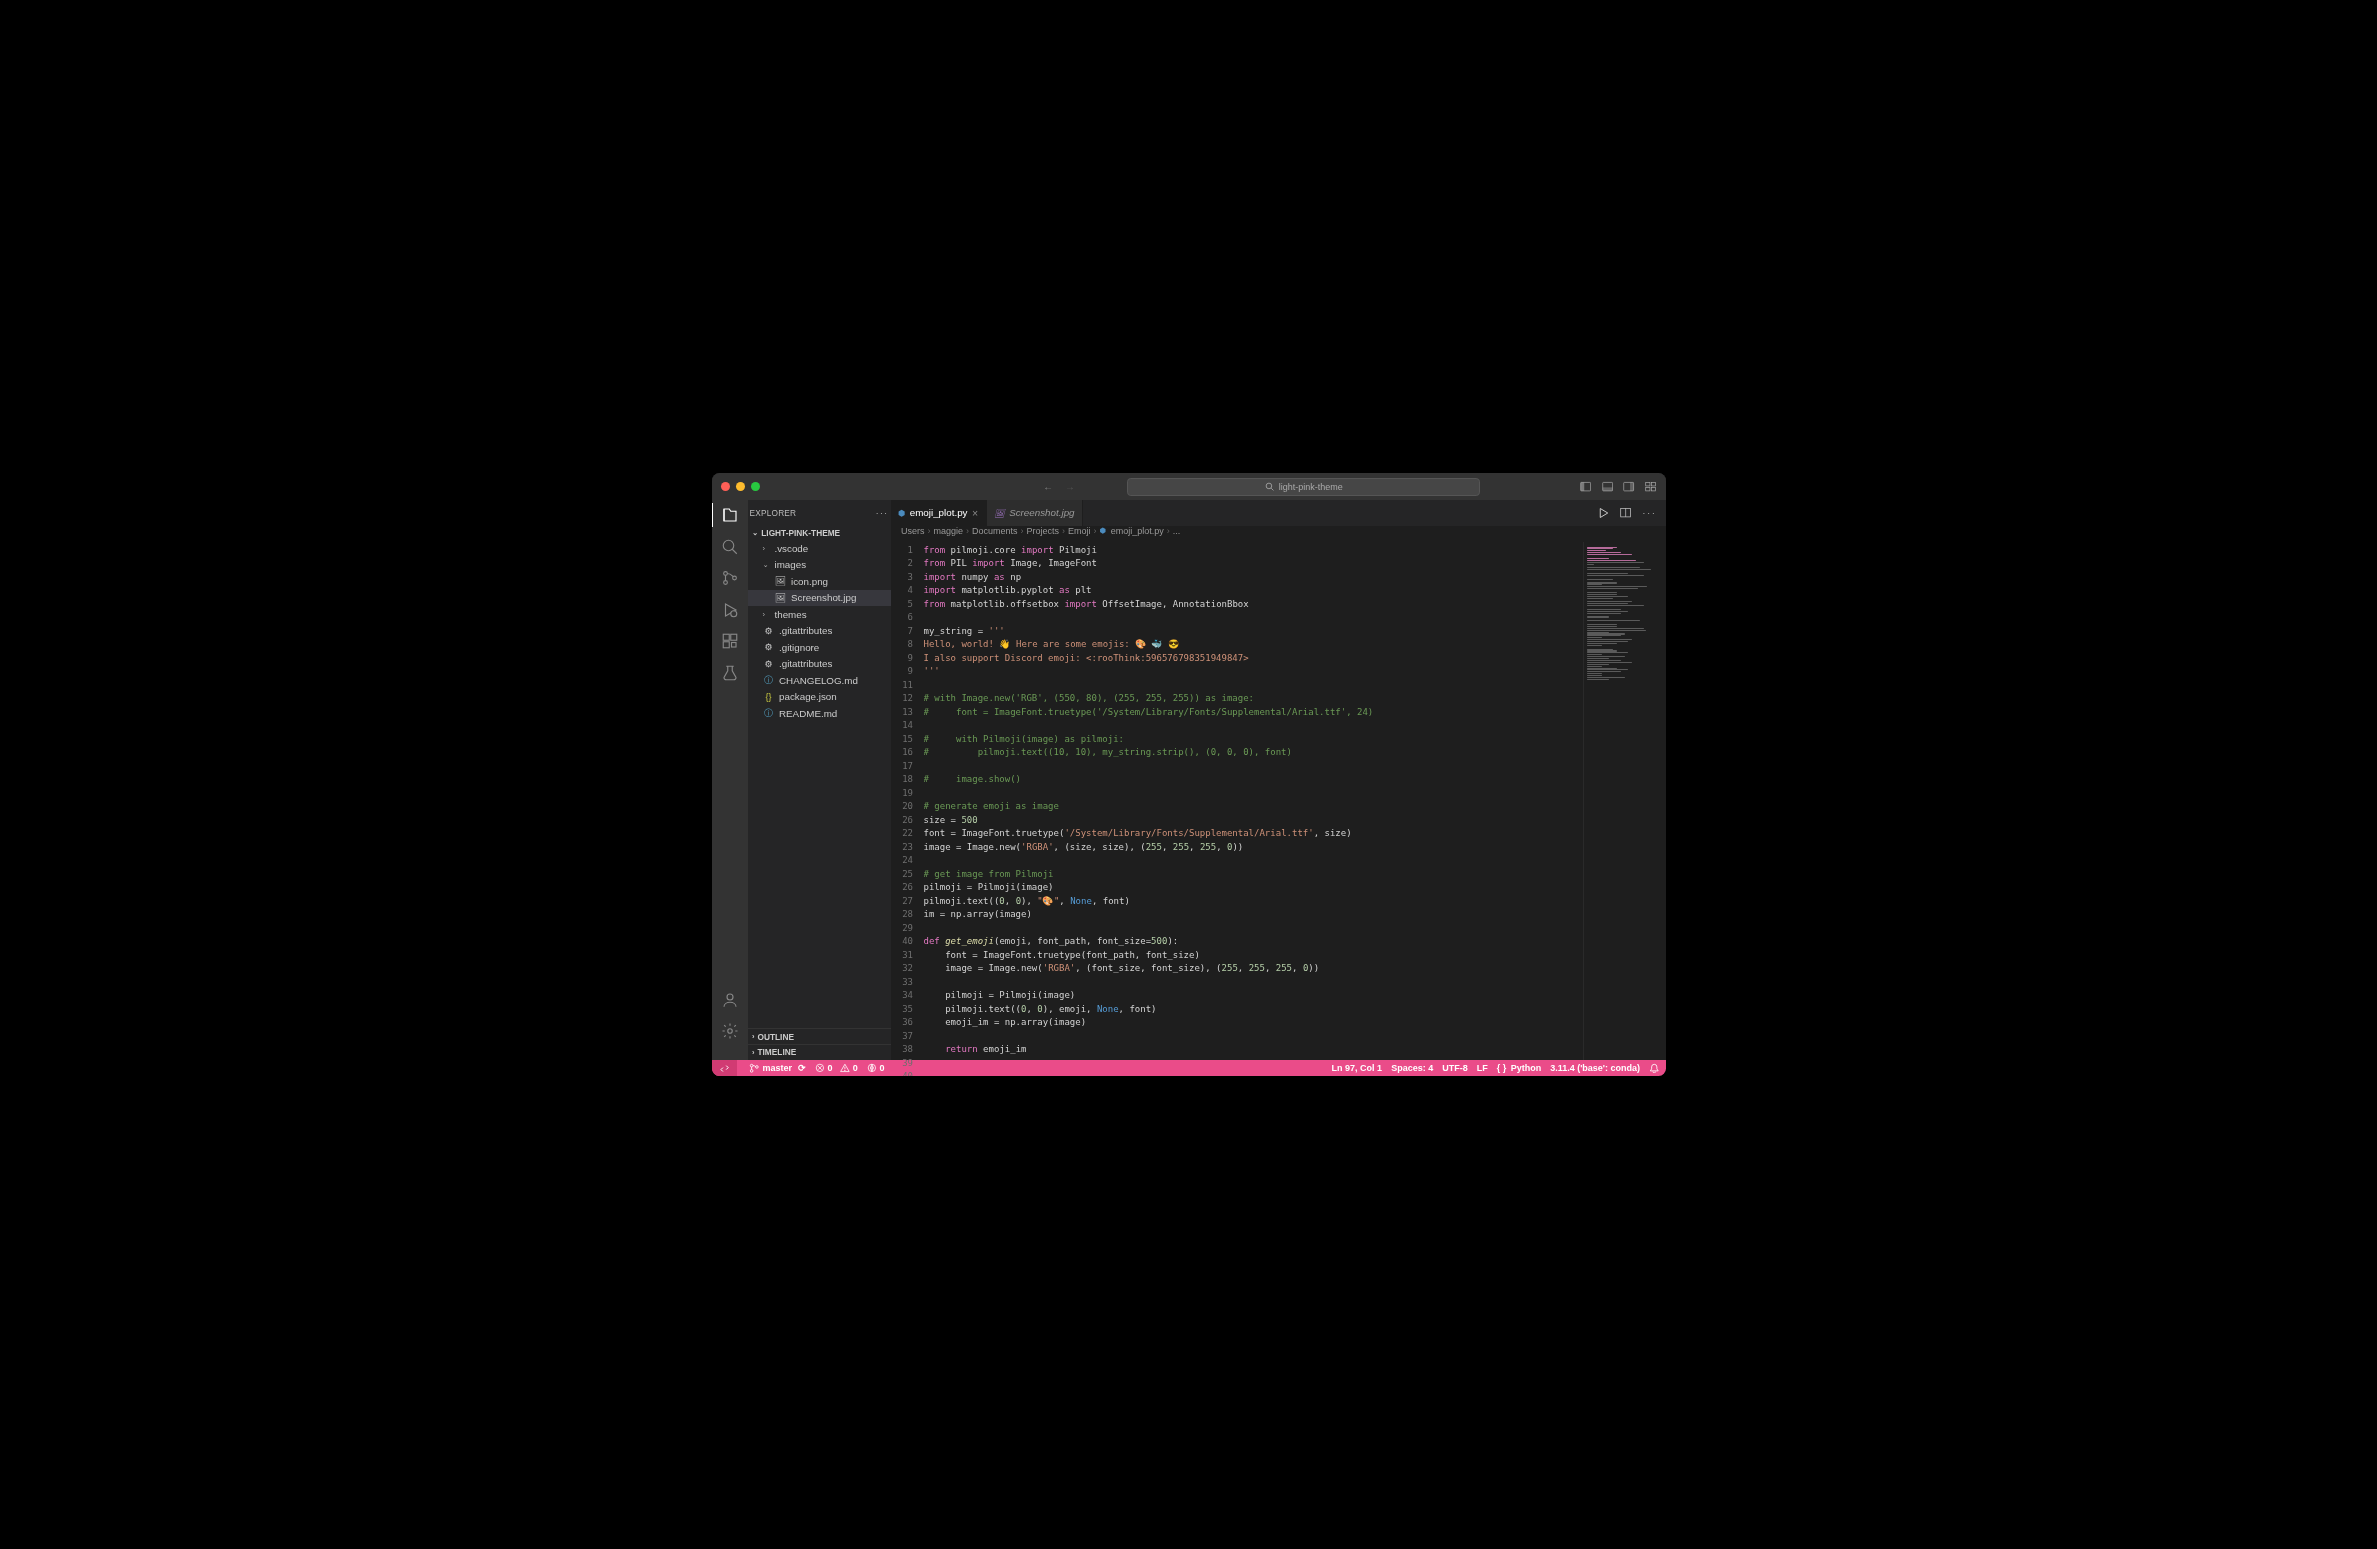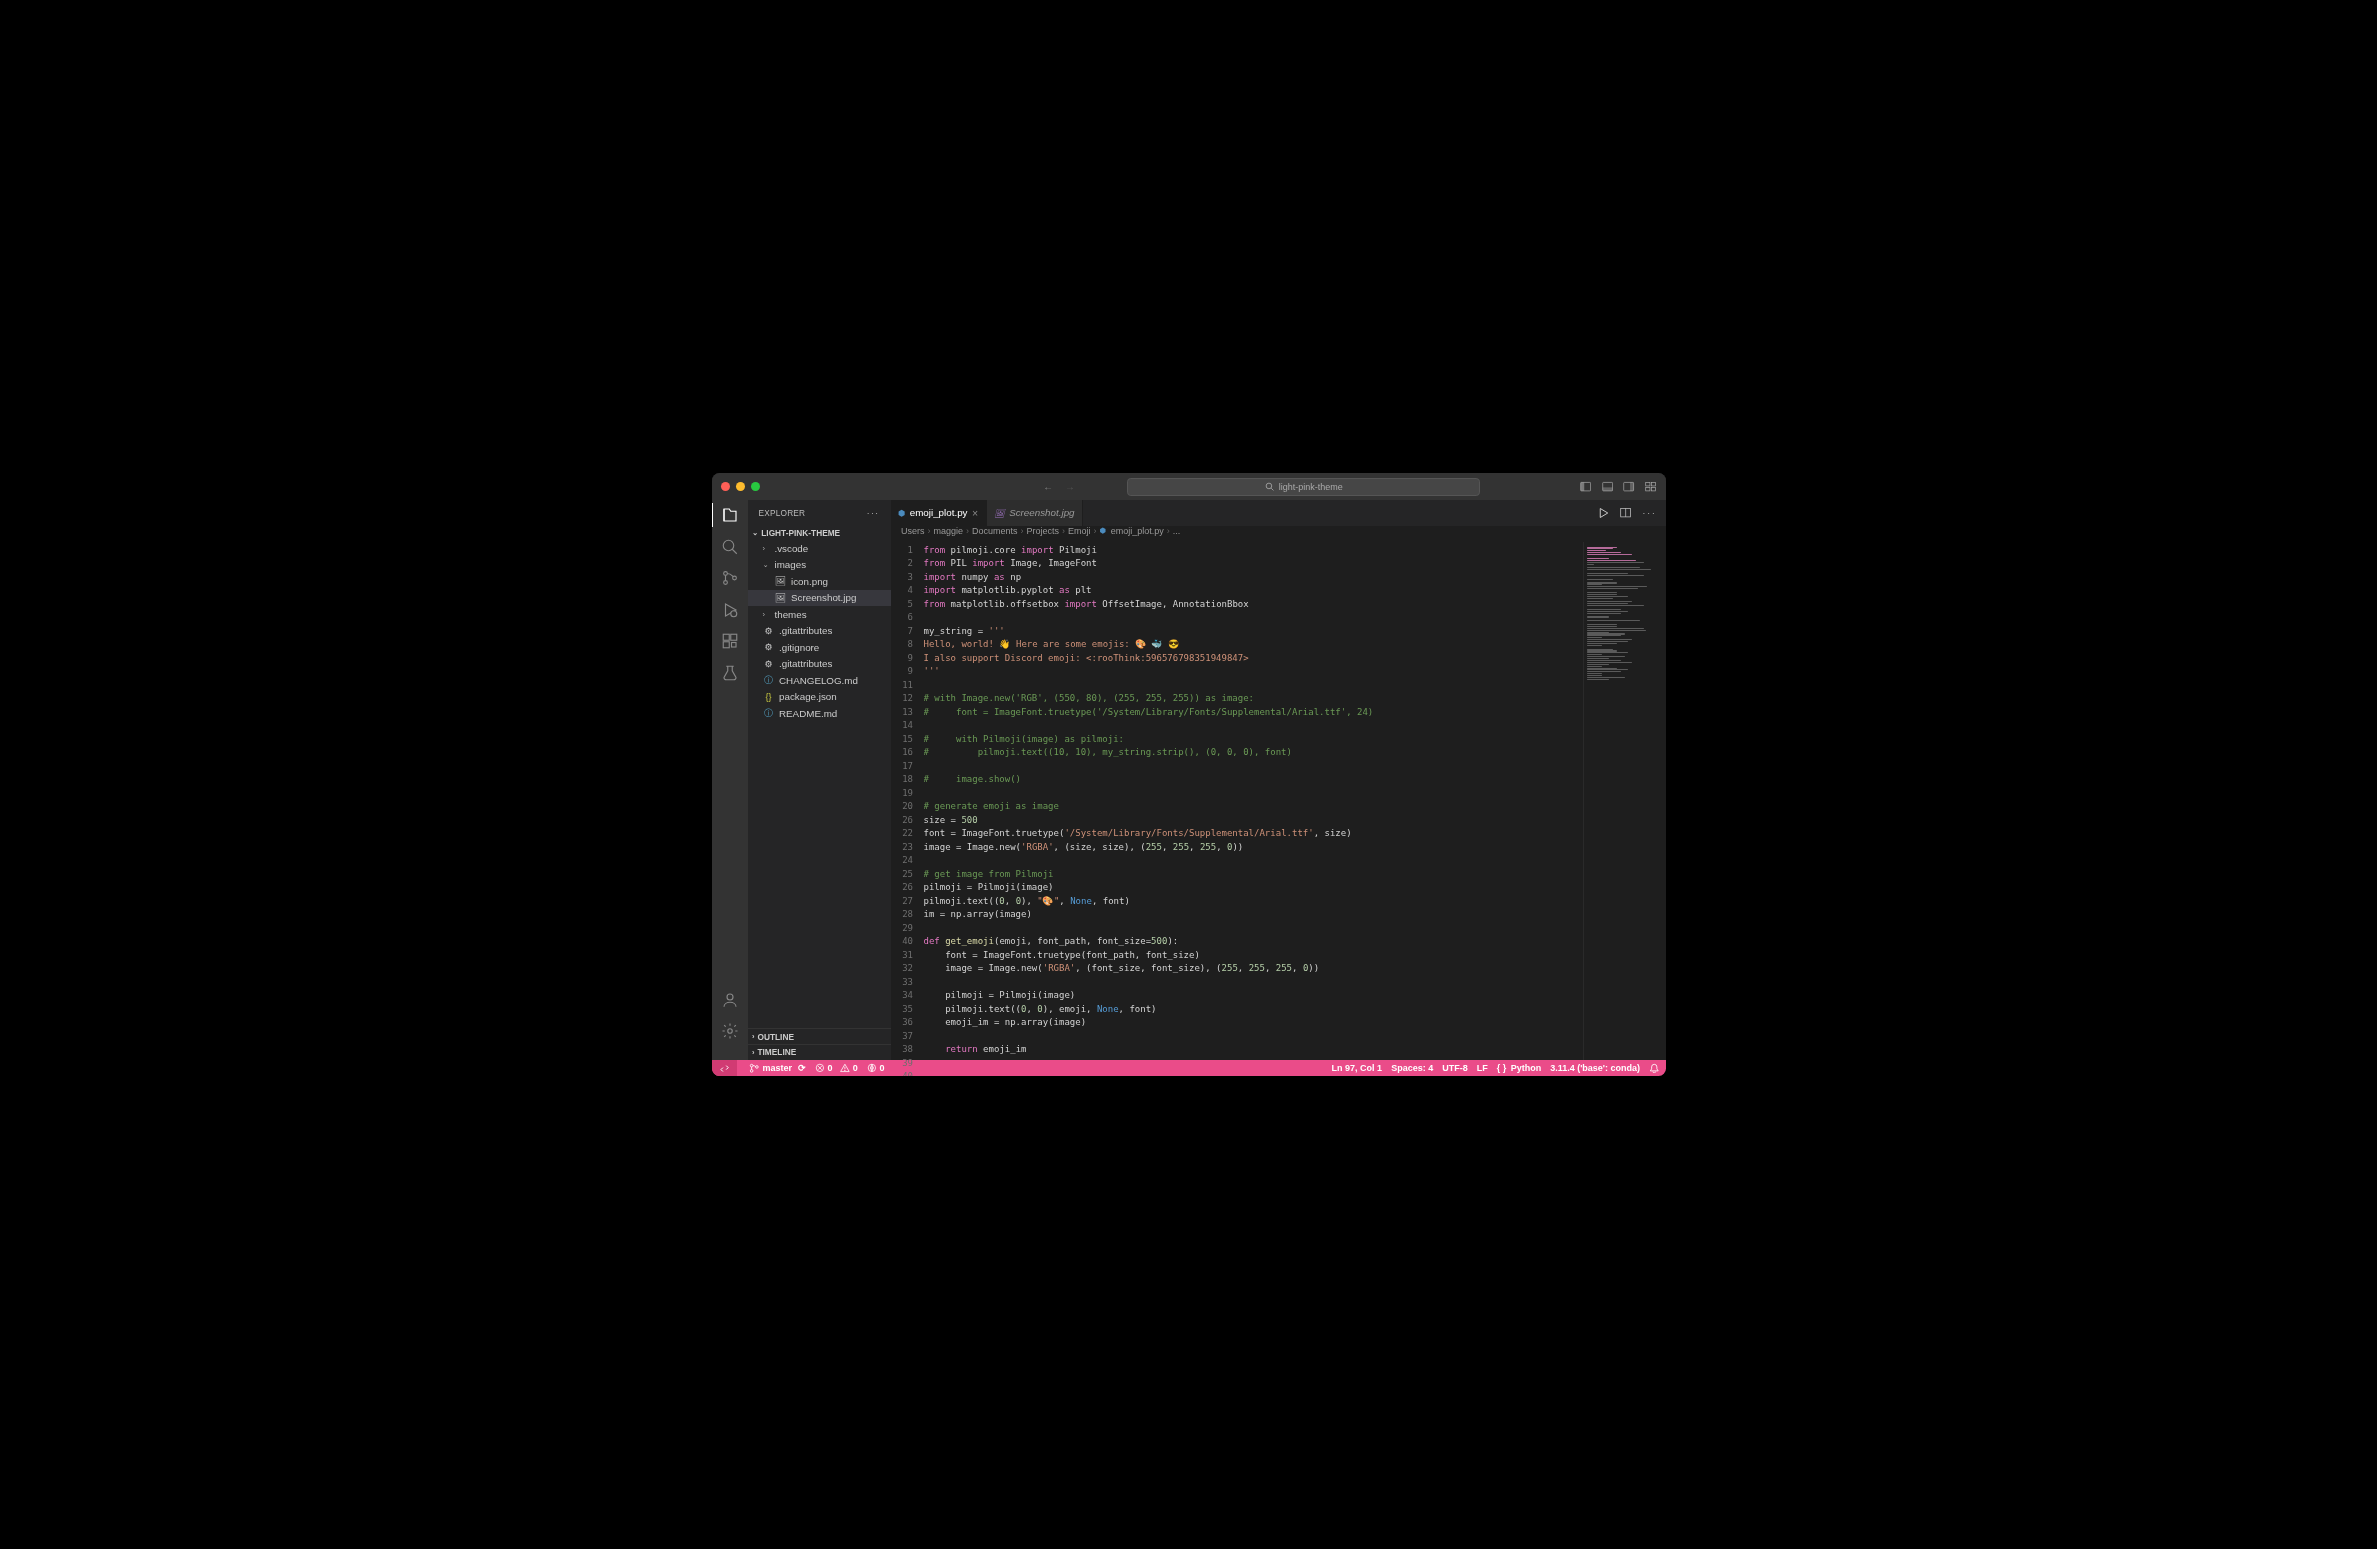--- a/index.html
+++ b/index.html
@@ -74,21 +74,21 @@
   width: 143px;
   background: #252526;
   display: flex;
   flex-direction: column;
   flex-shrink: 0;
 }
 .sb-header {
   height: 25.5px;
   display: flex;
   align-items: center;
-  padding: 0 11px;
+  padding: 0 2px;
   text-transform: uppercase;
   font-size: 8.3px;
   letter-spacing: 0.2px;
   color: #bbb;
   justify-content: space-between;
 }
 .sb-section { font-size: 8.3px; font-weight:700; color: #ccc; padding: 2.3px 4.5px; display:flex; align-items:center; gap:3px; text-transform:uppercase;}
 .sb-section .chev { font-size: 7.5px; color:#ccc; }
 .tree { font-size: 9.8px; color: #ccc; }
 .tree-row { height: 16.5px; display:flex; align-items:center; padding-left: 10.5px; gap:4.5px; cursor:pointer; white-space:nowrap;}
@@ -109,21 +109,21 @@
 .breadcrumbs .sep { color:#666; }
 .editor-body { flex:1; display:flex; min-height:0; position:relative;}
 .gutter { width: 33px; text-align:right; color:#6e6e6e; font-family: Menlo, Consolas, monospace; font-size:9px; padding-top:1.5px; flex-shrink:0; line-height:13.5px;}
 .gutter div{ padding-right:10.5px; height:13.5px;}
 .code { flex:1; font-family: Menlo, Consolas, monospace; font-size:9px; line-height:13.5px; padding-top:1.5px; white-space:pre; overflow:hidden; color:#d4d4d4;}
 .code .line{ height:13.5px; }
 .tk-kw{ color:#e379c2; } 
 .tk-str{ color:#ce9178; }
 .tk-cmt{ color:#6a9955; }
 .tk-num{ color:#b5cea8; }
-.tk-fn{ color:#dcdcaa; }
+.tk-fn{ color:#dcdcaa;font-style:italic; }
 .tk-const{ color:#569cd6; }
 .minimap { width:83px; background:#1e1e1e; position:relative; flex-shrink:0; border-left:0.8px solid #2a2a2a; padding:4.5px 3px; overflow:hidden;}
 .minimap .mm-line{ height:1.1px; margin-bottom:0.8px; background:#5a5a5a; border-radius:0.8px;}
 .statusbar {
   height: 16.5px;
   background: #ea4c89;
   color: #fff;
   display:flex;
   align-items:center;
   font-size:9px;

